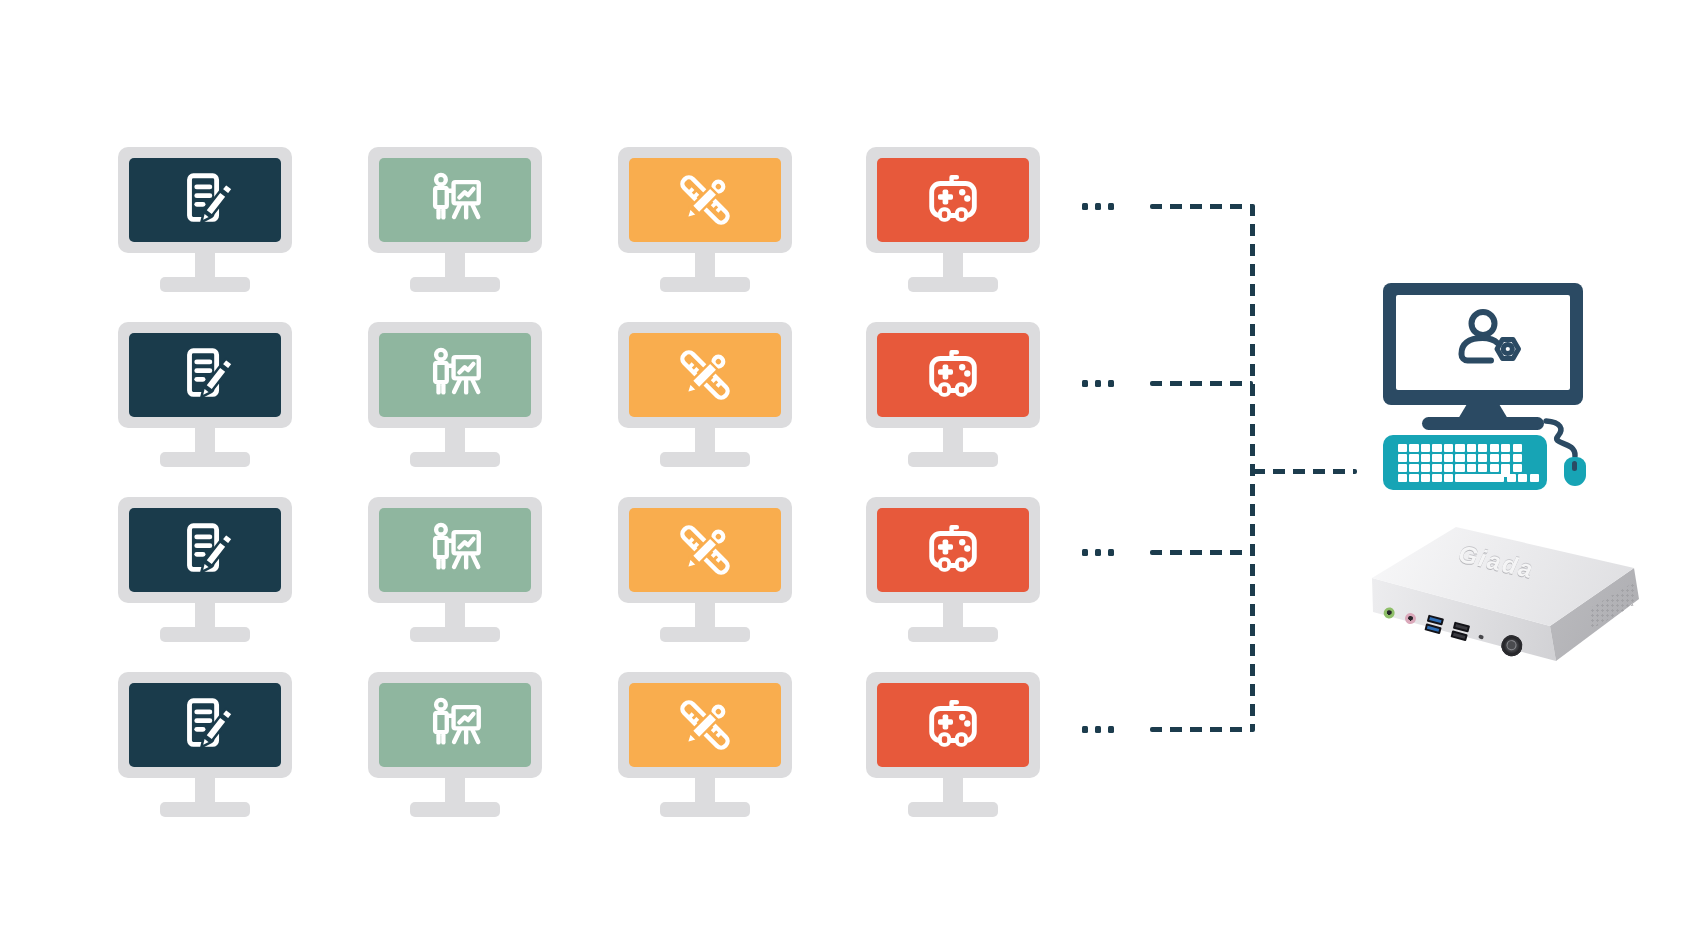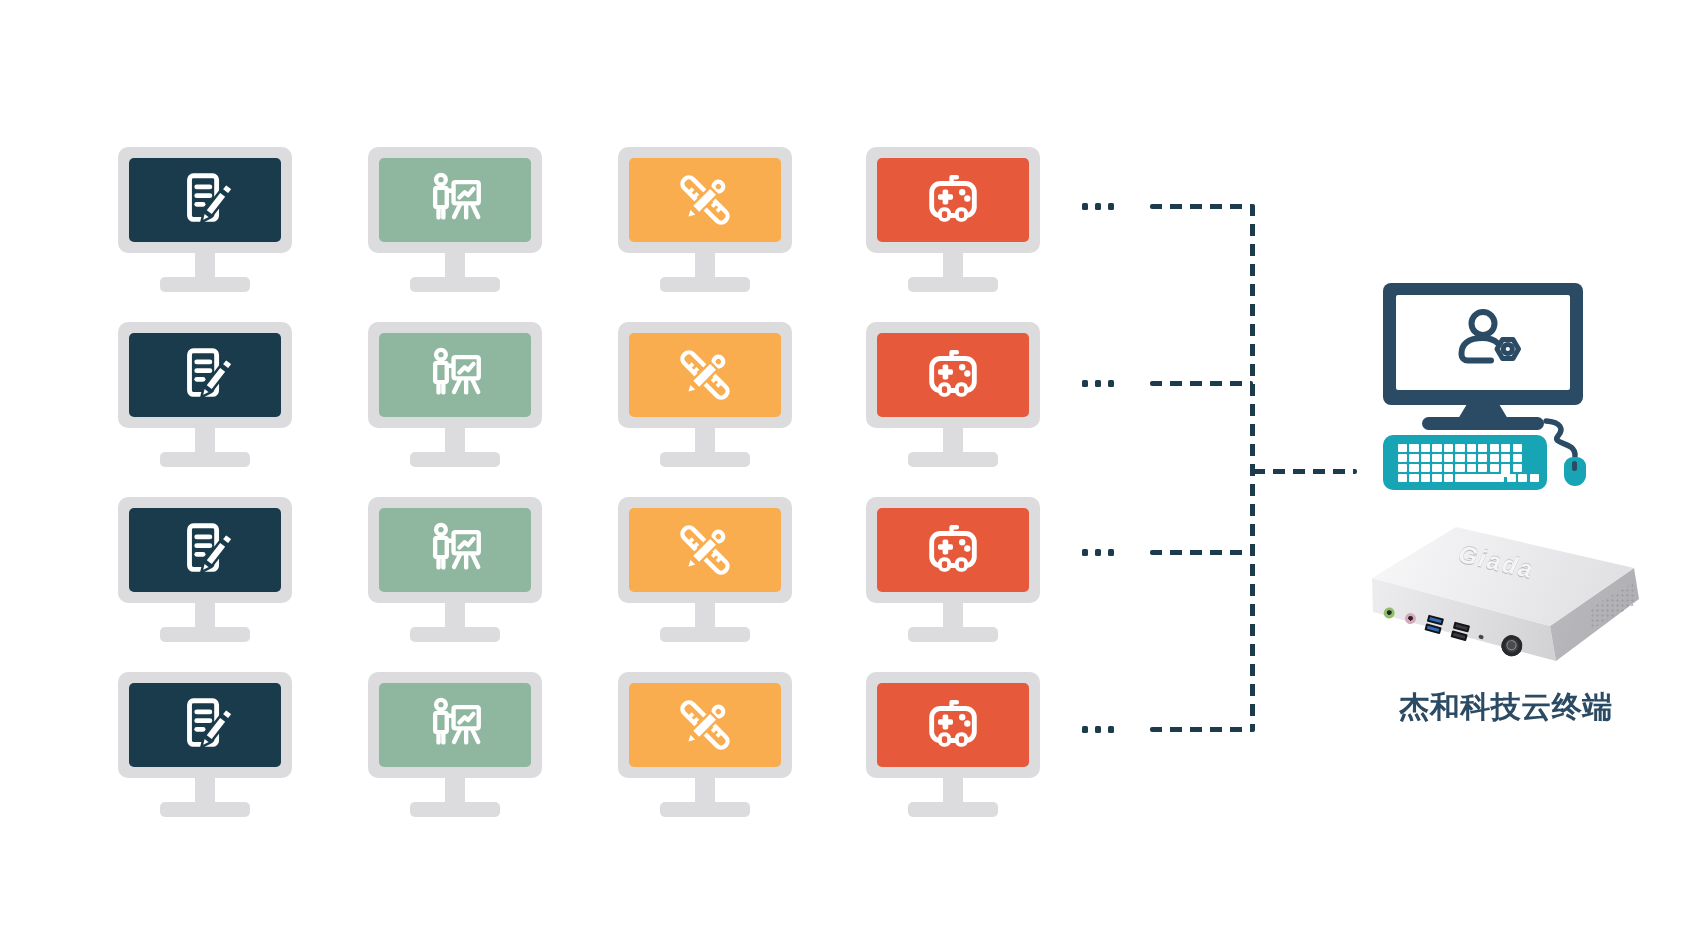--- a/index.html
+++ b/index.html
@@ -528,15 +528,14 @@
           </div>
           <div class="usb u2">
             <i style="position:absolute;left:2px;right:2px;top:1.5px;bottom:1.5px;background:#3a3a40"></i>
           </div>
       </div>
       <div class="hole"></div>
       <div class="pwr"></div>
     </div>
   </div>
 
-  <div class="terminal-label">杰和科技云终端</div>
 
 </div>
 
 </body></html>

